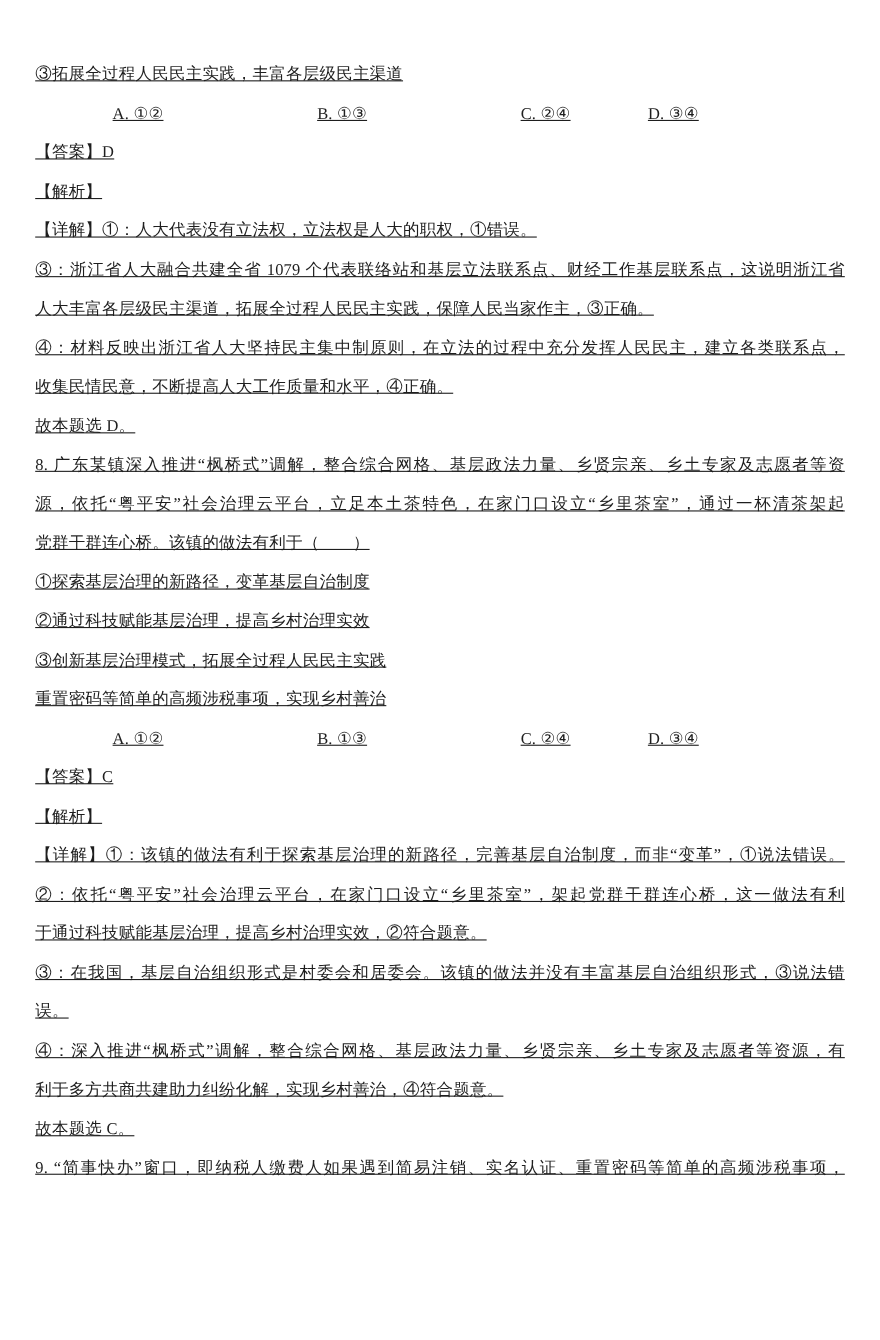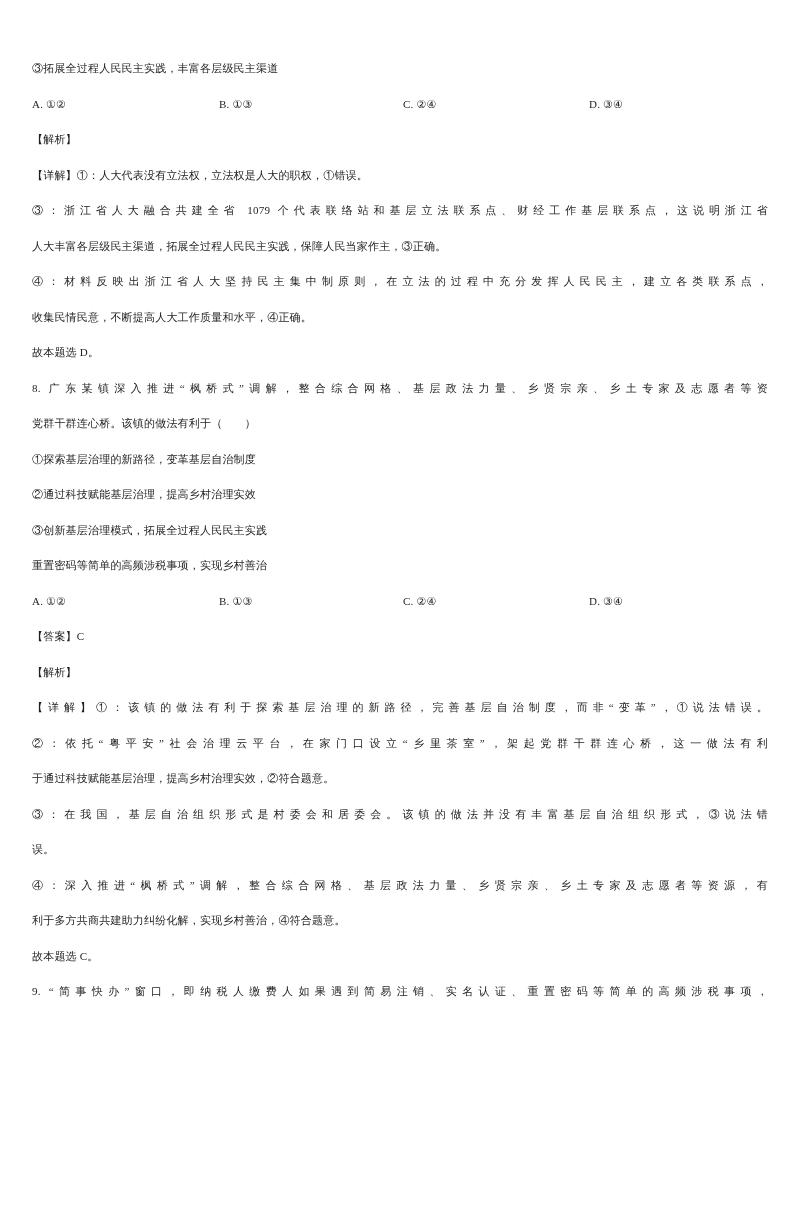--- a/index.html
+++ b/index.html
@@ -14,63 +14,67 @@
     font-family: "Liberation Serif", "DejaVu Serif", serif;
     color: #1e1e1e;
   }
   .doc {
     padding: 51px 32px 0 32px;
   }
   .line {
     width: 736px;
     height: 35.5px;
     line-height: 35.5px;
-    font-size: 11px;
+    font-size: 15px;
     letter-spacing: 0.2px;
     white-space: normal;
     overflow: visible;
+    text-decoration: underline;
   }
   
   .fill {
     text-align: justify;
     text-align-last: justify;
   }
   
   .opts {
     display: flex;
+    text-align: center;
   }
   .opt-a { display: inline-block; width: 187px; }
   .opt-b { display: inline-block; width: 184px; }
   .opt-c { display: inline-block; width: 186px; }
   .opt-d { display: inline-block; }
 </style>
 </head>
 <body>
 
 <div class="doc">
 
   <div class="line">③拓展全过程人民民主实践，丰富各层级民主渠道</div>
 
   <div class="line opts">
     <span class="opt-a">A. ①②</span>
     <span class="opt-b">B. ①③</span>
     <span class="opt-c">C. ②④</span>
     <span class="opt-d">D. ③④</span>
   </div>
 
+  <div class="line">【答案】D</div>
   <div class="line">【解析】</div>
 
   <div class="line">【详解】①：人大代表没有立法权，立法权是人大的职权，①错误。</div>
   <div class="line fill">③：浙江省人大融合共建全省 1079 个代表联络站和基层立法联系点、财经工作基层联系点，这说明浙江省</div>
   <div class="line">人大丰富各层级民主渠道，拓展全过程人民民主实践，保障人民当家作主，③正确。</div>
   <div class="line fill">④：材料反映出浙江省人大坚持民主集中制原则，在立法的过程中充分发挥人民民主，建立各类联系点，</div>
   <div class="line">收集民情民意，不断提高人大工作质量和水平，④正确。</div>
   <div class="line">故本题选 D。</div>
 
   <div class="line fill">8. 广东某镇深入推进“枫桥式”调解，整合综合网格、基层政法力量、乡贤宗亲、乡土专家及志愿者等资</div>
+  <div class="line fill">源，依托“粤平安”社会治理云平台，立足本土茶特色，在家门口设立“乡里茶室”，通过一杯清茶架起</div>
   <div class="line">党群干群连心桥。该镇的做法有利于（　　）</div>
 
   <div class="line">①探索基层治理的新路径，变革基层自治制度</div>
   <div class="line">②通过科技赋能基层治理，提高乡村治理实效</div>
   <div class="line">③创新基层治理模式，拓展全过程人民民主实践</div>
   <div class="line">重置密码等简单的高频涉税事项，实现乡村善治</div>
 
   <div class="line opts">
     <span class="opt-a">A. ①②</span>
     <span class="opt-b">B. ①③</span>

